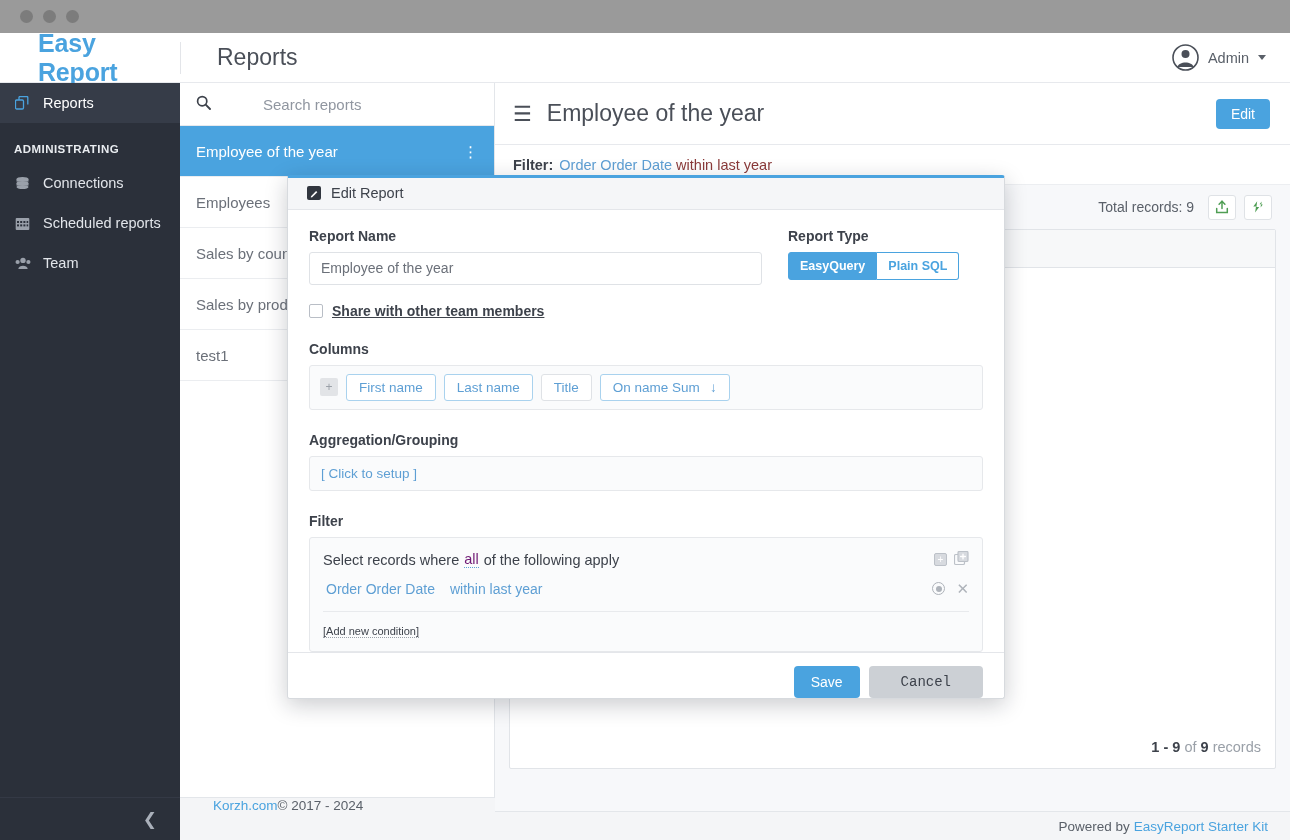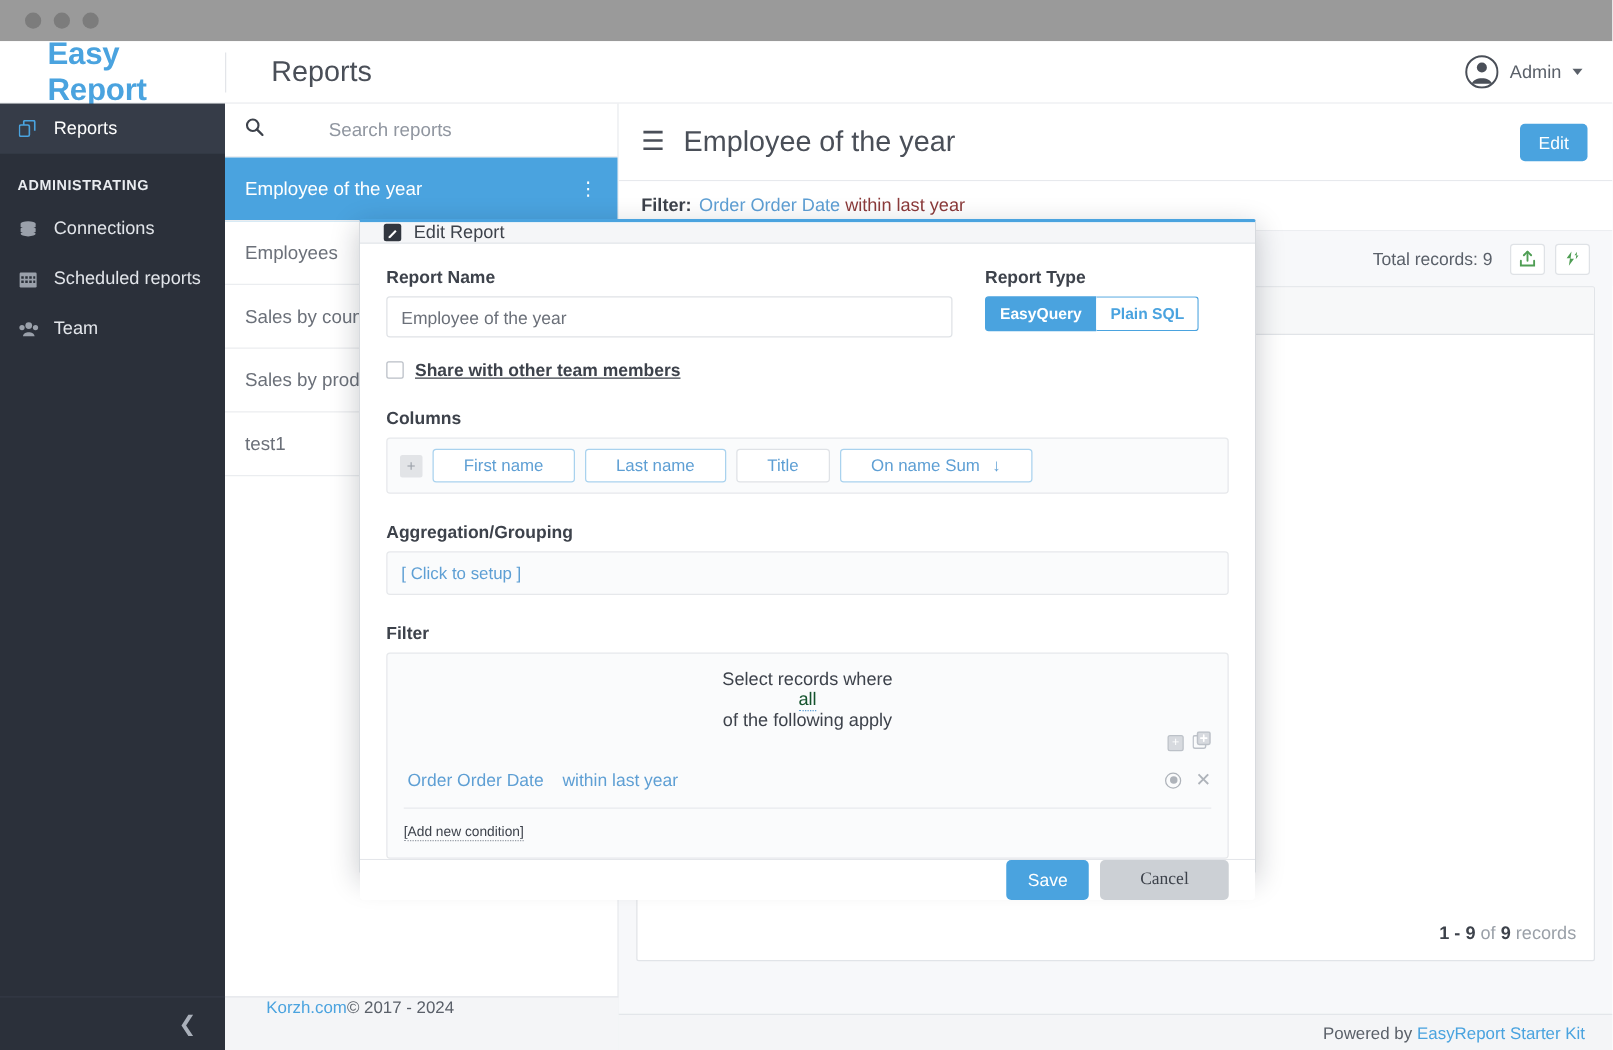--- a/index.html
+++ b/index.html
@@ -194,36 +194,36 @@
   .chips-box {
     border: 1px solid #e6e8eb; background: #fafbfc; border-radius: 3px;
     padding: 8px 10px; display: flex; align-items: center; gap: 8px;
   }
   .chip-add {
     width: 18px; height: 18px; background: #e2e4e7; border-radius: 2px;
     color: #9aa0a8; font-size: 12px; display: flex; align-items: center; justify-content: center;
   }
   .chip {
     border: 1px solid #a9d2ee; background: #ffffff; color: #5e9fd4;
-    border-radius: 3px; padding: 5px 24px; font-size: 13.5px;
+    border-radius: 3px; padding: 5px 12px; font-size: 13.5px;
     display: flex; align-items: center; gap: 10px;
   }
   .chip.plain { border-color: #dfe2e6; }
   .setup-box {
     border: 1px solid #e6e8eb; background: #fafbfc; border-radius: 3px;
     padding: 9px 11px; font-size: 13.5px; color: #5e9fd4;
   }
   .filter-box {
     border: 1px solid #e6e8eb; background: #fafbfc; border-radius: 3px;
     padding: 13px 13px 12px 13px;
   }
   .fb-row1 {
-    display: flex; align-items: center; font-size: 14.5px; color: #3d424b; flex-direction: column;
-  }
-  .fb-all { color: #14532d; border-bottom: 1px dotted #5e9fd4; margin: 0 5px; }
+    display: flex; align-items: center; font-size: 14.5px; color: #3d424b;
+  }
+  .fb-all { color: #701a75; border-bottom: 1px dotted #5e9fd4; margin: 0 5px; }
   .fb-icons { margin-left: auto; display: flex; gap: 7px; align-items: center; }
   .sq-plus {
     width: 13px; height: 13px; border: 1px solid #bcc1c8; border-radius: 2px;
     background: #d7dadf; color: #ffffff; font-size: 10px; line-height: 11px; text-align: center;
   }
   .fb-row2 {
     display: flex; align-items: center; margin-top: 12px; font-size: 14px;
     padding-bottom: 14px; border-bottom: 1px solid #e8eaed;
   }
   .fb-cond-field { color: #5e9fd4; margin-left: 3px; }
@@ -232,30 +232,30 @@
   .radio-ic { width: 13px; height: 13px; border: 1.5px solid #aeb3ba; border-radius: 50%;
               display: flex; align-items: center; justify-content: center; }
   .radio-dot { width: 6px; height: 6px; border-radius: 50%; background: #aeb3ba; }
   .x-ic { font-size: 15px; line-height: 1; }
   .fb-row3 {
     margin-top: 13px; font-size: 11px; color: #3d424b;
     border-bottom: 1px dotted #9aa0a8; display: inline-block;
   }
   .modal-foot {
     height: 62px; border-top: 1px solid #e4e6ea; background: #ffffff;
-    display: flex; align-items: center; justify-content: flex-end;
+    display: flex; align-items: flex-end; justify-content: flex-end;
     gap: 9px; padding-right: 21px; border-radius: 0 0 3px 3px;
   }
   .btn-save {
     background: #4aa3df; color: #fff; border: none; border-radius: 4px;
     padding: 8px 17px; font-size: 14px; font-family: "Liberation Sans", sans-serif;
   }
   .btn-cancel {
     background: #ccd0d5; color: #3d424b; border: none; border-radius: 4px;
-    padding: 8px 32px; font-size: 14px; font-family: Liberation Serif, serif;
+    padding: 8px 32px; font-size: 14px; font-family: Liberation Mono, monospace;
   }
 </style>
 </head>
 <body>
 
 <div class="app">
 
   <div class="window-chrome">
     <div class="dot"></div>
     <div class="dot"></div>

